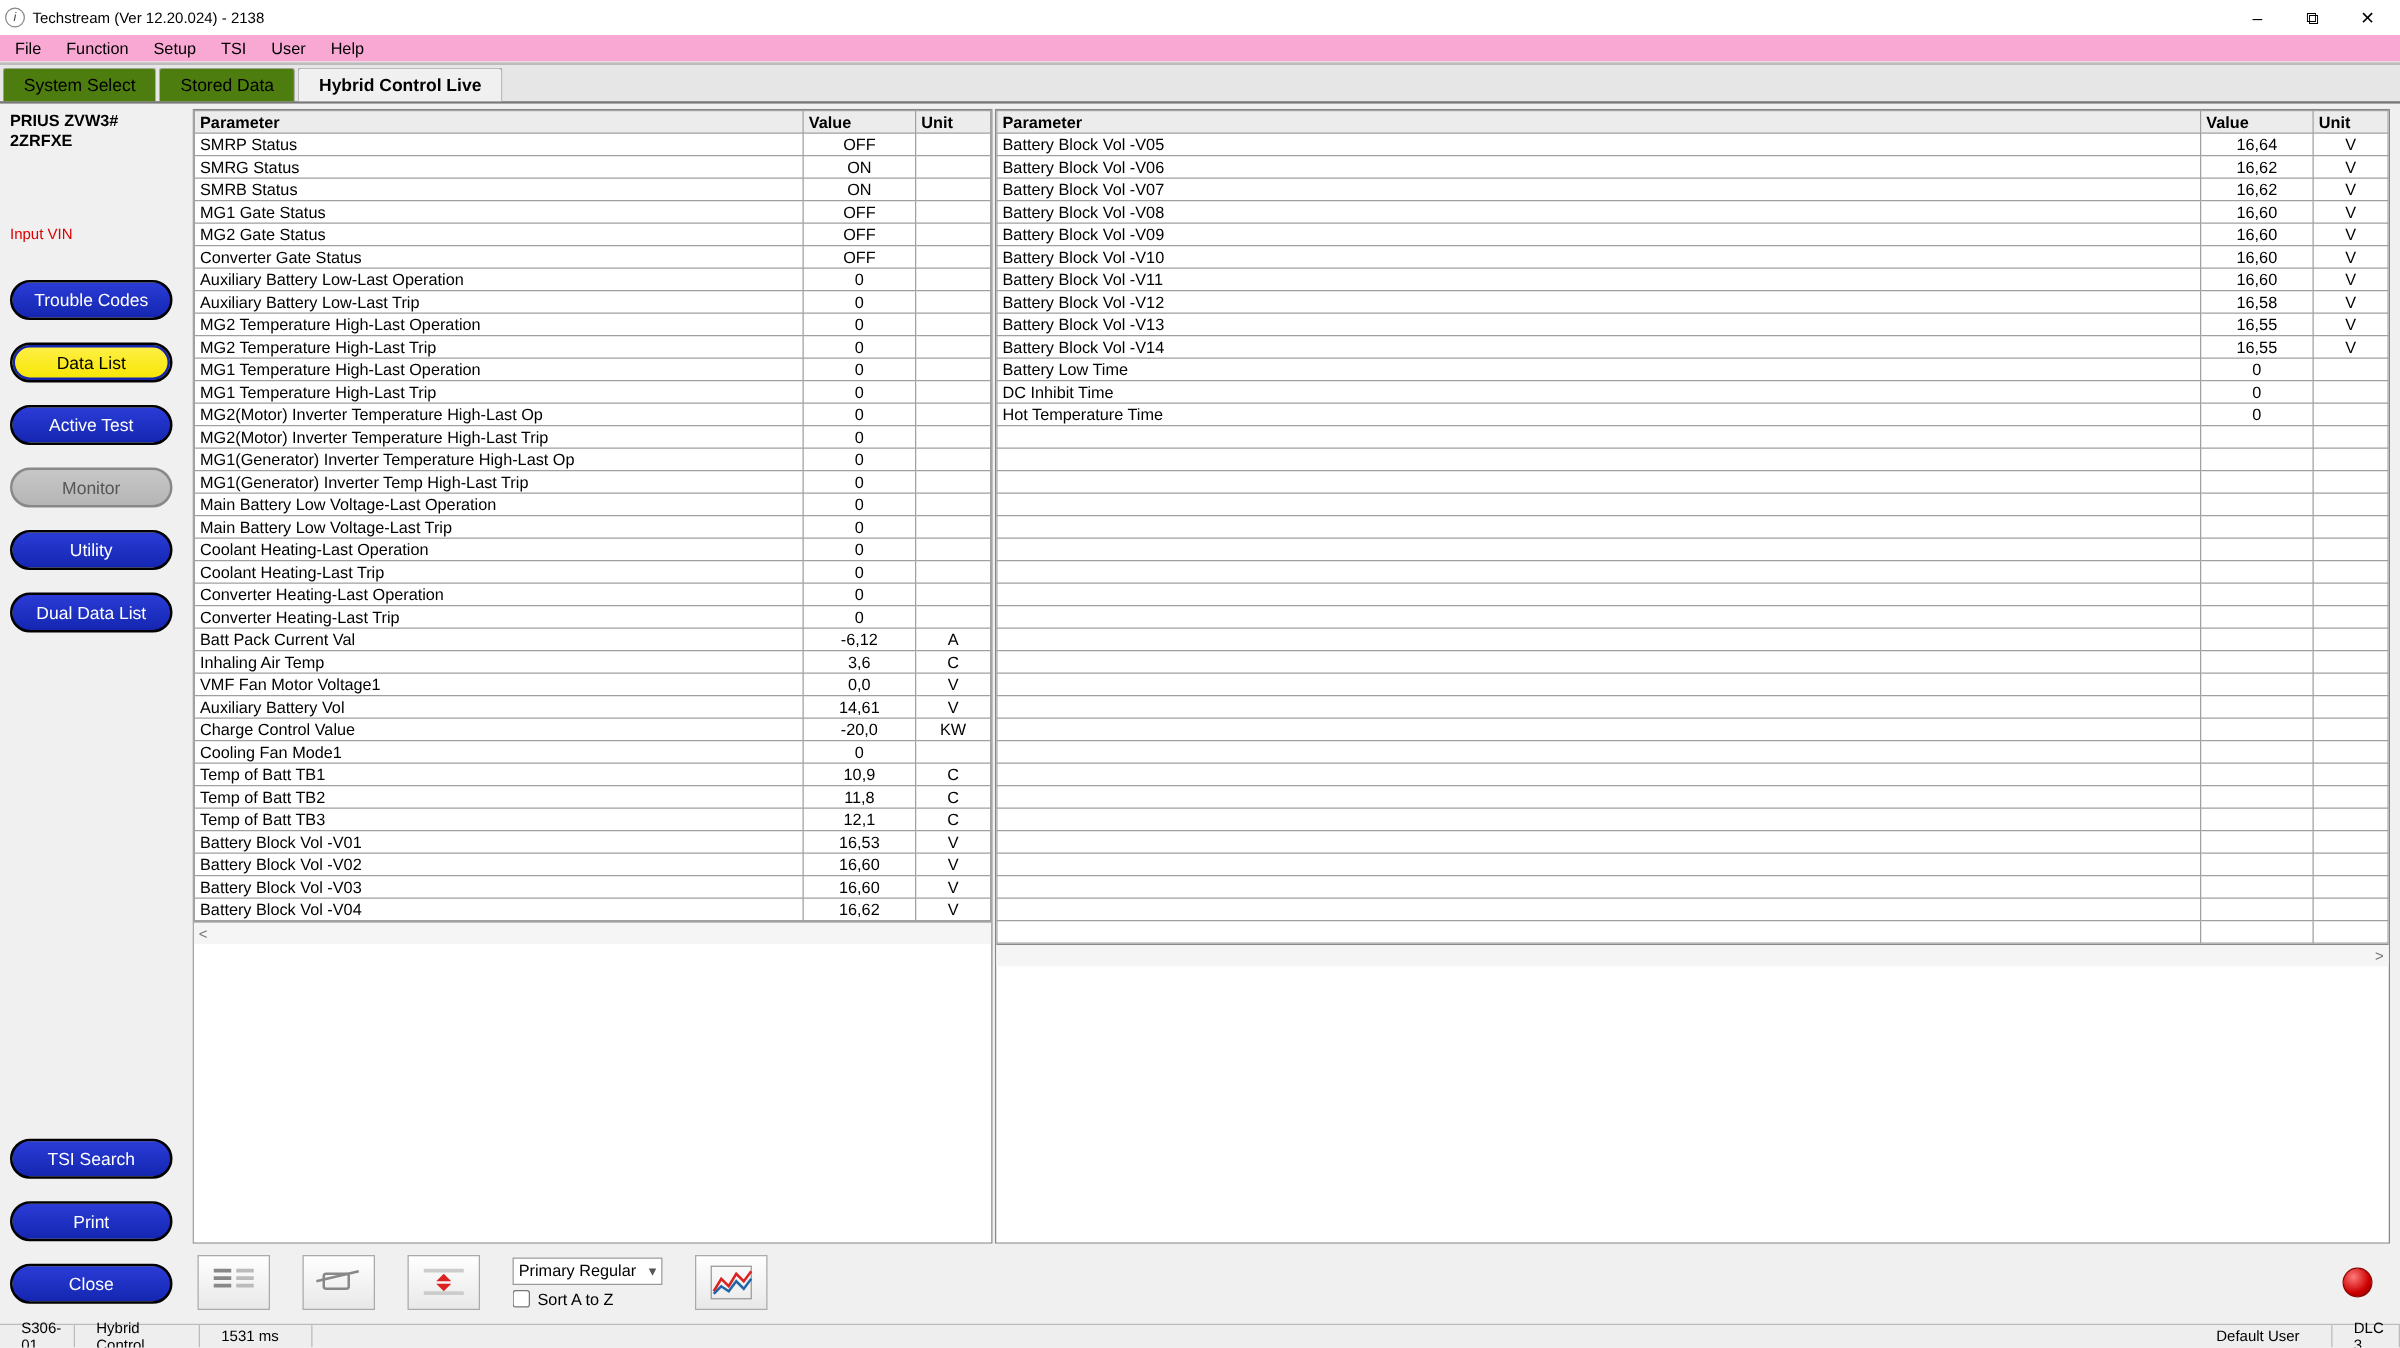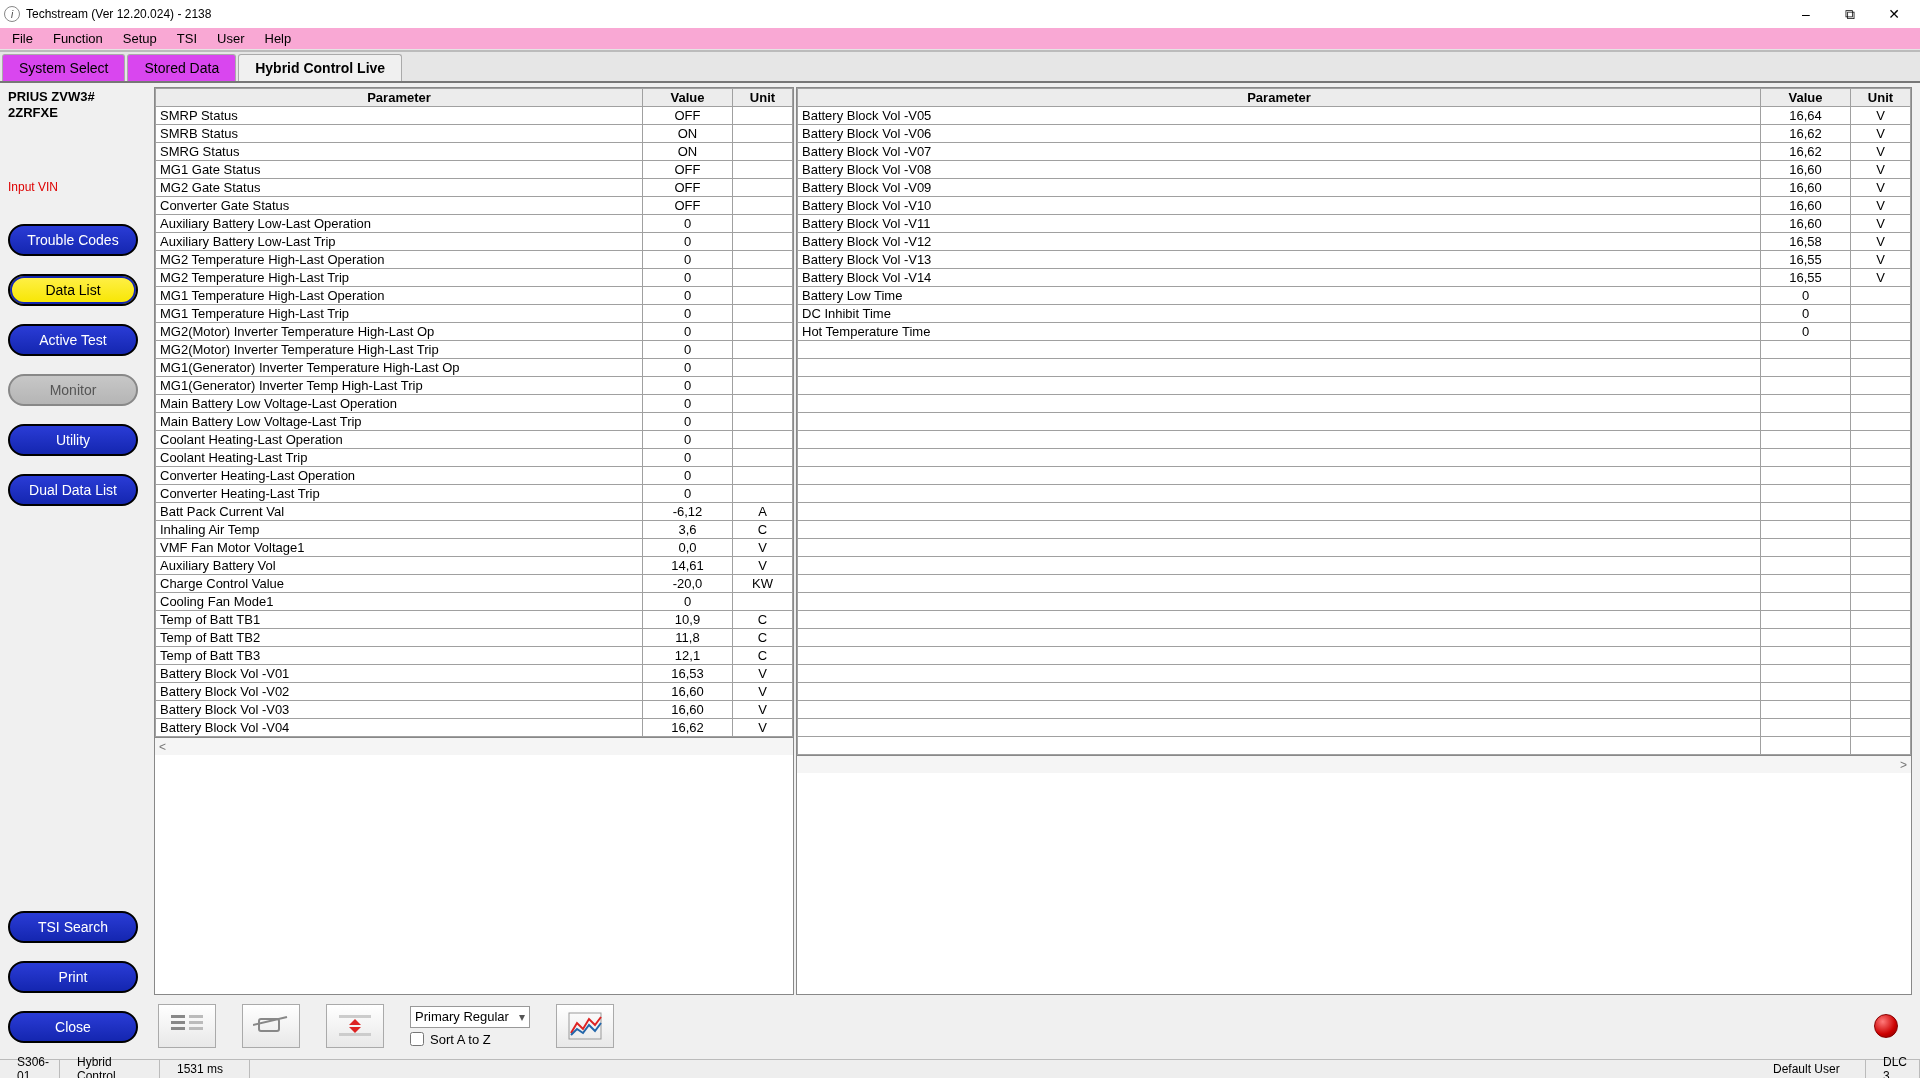--- a/index.html
+++ b/index.html
@@ -8,21 +8,21 @@
 
 .titlebar { height: 28px; display: flex; align-items: center; background: #fff; padding: 0 4px; font-size: 12px; }
 .titlebar .icon { width: 16px; height: 16px; border: 1px solid #888; border-radius: 50%; display: inline-flex; align-items: center; justify-content: center; font-style: italic; font-size: 10px; margin-right: 6px; color: #444; }
 .titlebar .title { flex: 1; }
 .titlebar .winbtn { width: 44px; height: 28px; display: flex; align-items: center; justify-content: center; font-size: 14px; cursor: default; }
 
 .menubar { height: 22px; display: flex; align-items: center; background: #f9a8d4; padding: 0 2px; font-size: 13px; border-bottom: 1px solid #e5e5e5; }
 .menubar span { padding: 2px 10px; cursor: default; }
 
 .tabbar { display: flex; align-items: stretch; background: #e6e6e6; border-top: 2px solid #bbb; border-bottom: 2px solid #777; padding: 2px 2px 0 2px; }
-.tabbar .tab { padding: 5px 16px 5px 16px; font-size: 14px; border: 1px solid #aaa; border-bottom: none; margin-right: 2px; background: #d946ef; border-radius: 3px 3px 0 0; cursor: default; }
+.tabbar .tab { padding: 5px 16px 5px 16px; font-size: 14px; border: 1px solid #aaa; border-bottom: none; margin-right: 2px; background: #4d7c0f; border-radius: 3px 3px 0 0; cursor: default; }
 .tabbar .tab.active { font-weight: 700; background: #f0f0f0; }
 
 .body-row { flex: 1; display: flex; background: #f0f0f0; overflow: hidden; }
 
 .sidebar { width: 150px; display: flex; flex-direction: column; padding: 6px 8px; }
 .sidebar .vehicle { font-weight: 700; font-size: 13px; line-height: 1.2; margin-bottom: 60px; }
 .sidebar .input-vin { color: #d00; font-size: 12px; margin-bottom: 12px; }
 .pill { display:block; width:130px; height:32px; border-radius:16px; border:2px solid #000; color:#fff; font-size:14px; text-align:center; line-height:28px; margin-bottom:10px; cursor:default;margin-top:18px; }
 .pill.blue { background: linear-gradient(#2a3cd6,#1426b0); }
 .pill.yellow { background: linear-gradient(#fff04a,#f7e600); color:#000; border:2px solid #000; box-shadow:0 0 0 2px #1426b0 inset; }
@@ -31,21 +31,21 @@
 
 .main { flex:1; display:flex; flex-direction:column; padding:4px 8px 4px 4px; overflow:hidden; }
 
 .grids { flex:1; display:flex; gap:2px; overflow:hidden; }
 .grid-wrap { display:flex; flex-direction:column; border:1px solid #888; background:#fff; overflow:hidden; }
 .grid-wrap.left { flex:0 0 640px; }
 .grid-wrap.right { flex:1; }
 
 table.grid { border-collapse:collapse; width:100%; table-layout:fixed; font-size:13px; }
 table.grid th, table.grid td { border:1px solid #a0a0a0; padding:1px 4px; height:17px; line-height:15px; white-space:nowrap; overflow:hidden; text-overflow:ellipsis; }
-table.grid th { background:#ececec; font-weight:700; text-align:center; }
+table.grid th { background:#ececec; font-weight:700; text-align:left; }
 table.grid td.val, table.grid td.unit { text-align:center; }
 col.param { }
 col.value { width:90px; }
 col.unit { width:60px; }
 
 .hscroll { height:18px; border-top:1px solid #888; background:#f5f5f5; display:flex; align-items:center; font-size:12px; padding:0 4px; color:#777; }
 .hscroll .left-ar { margin-right:auto; }
 .hscroll .right-ar { margin-left:auto; }
 
 .bottombar { height:60px; display:flex; align-items:center; gap:26px; padding:6px 4px 4px 4px; }
@@ -137,26 +137,26 @@
               <th>Unit</th>
             </tr>
               </thead>
             <tbody id="left-body">
                 <tr>
                   <td>SMRP Status</td>
                   <td class="val">OFF</td>
                   <td class="unit"></td>
                 </tr>
                 <tr>
+                  <td>SMRG Status</td>
+                  <td class="val">ON</td>
+                  <td class="unit"></td>
+                </tr>
+                <tr>
                   <td>SMRB Status</td>
-                  <td class="val">ON</td>
-                  <td class="unit"></td>
-                </tr>
-                <tr>
-                  <td>SMRG Status</td>
                   <td class="val">ON</td>
                   <td class="unit"></td>
                 </tr>
                 <tr>
                   <td>MG1 Gate Status</td>
                   <td class="val">OFF</td>
                   <td class="unit"></td>
                 </tr>
                 <tr>
                   <td>MG2 Gate Status</td>

